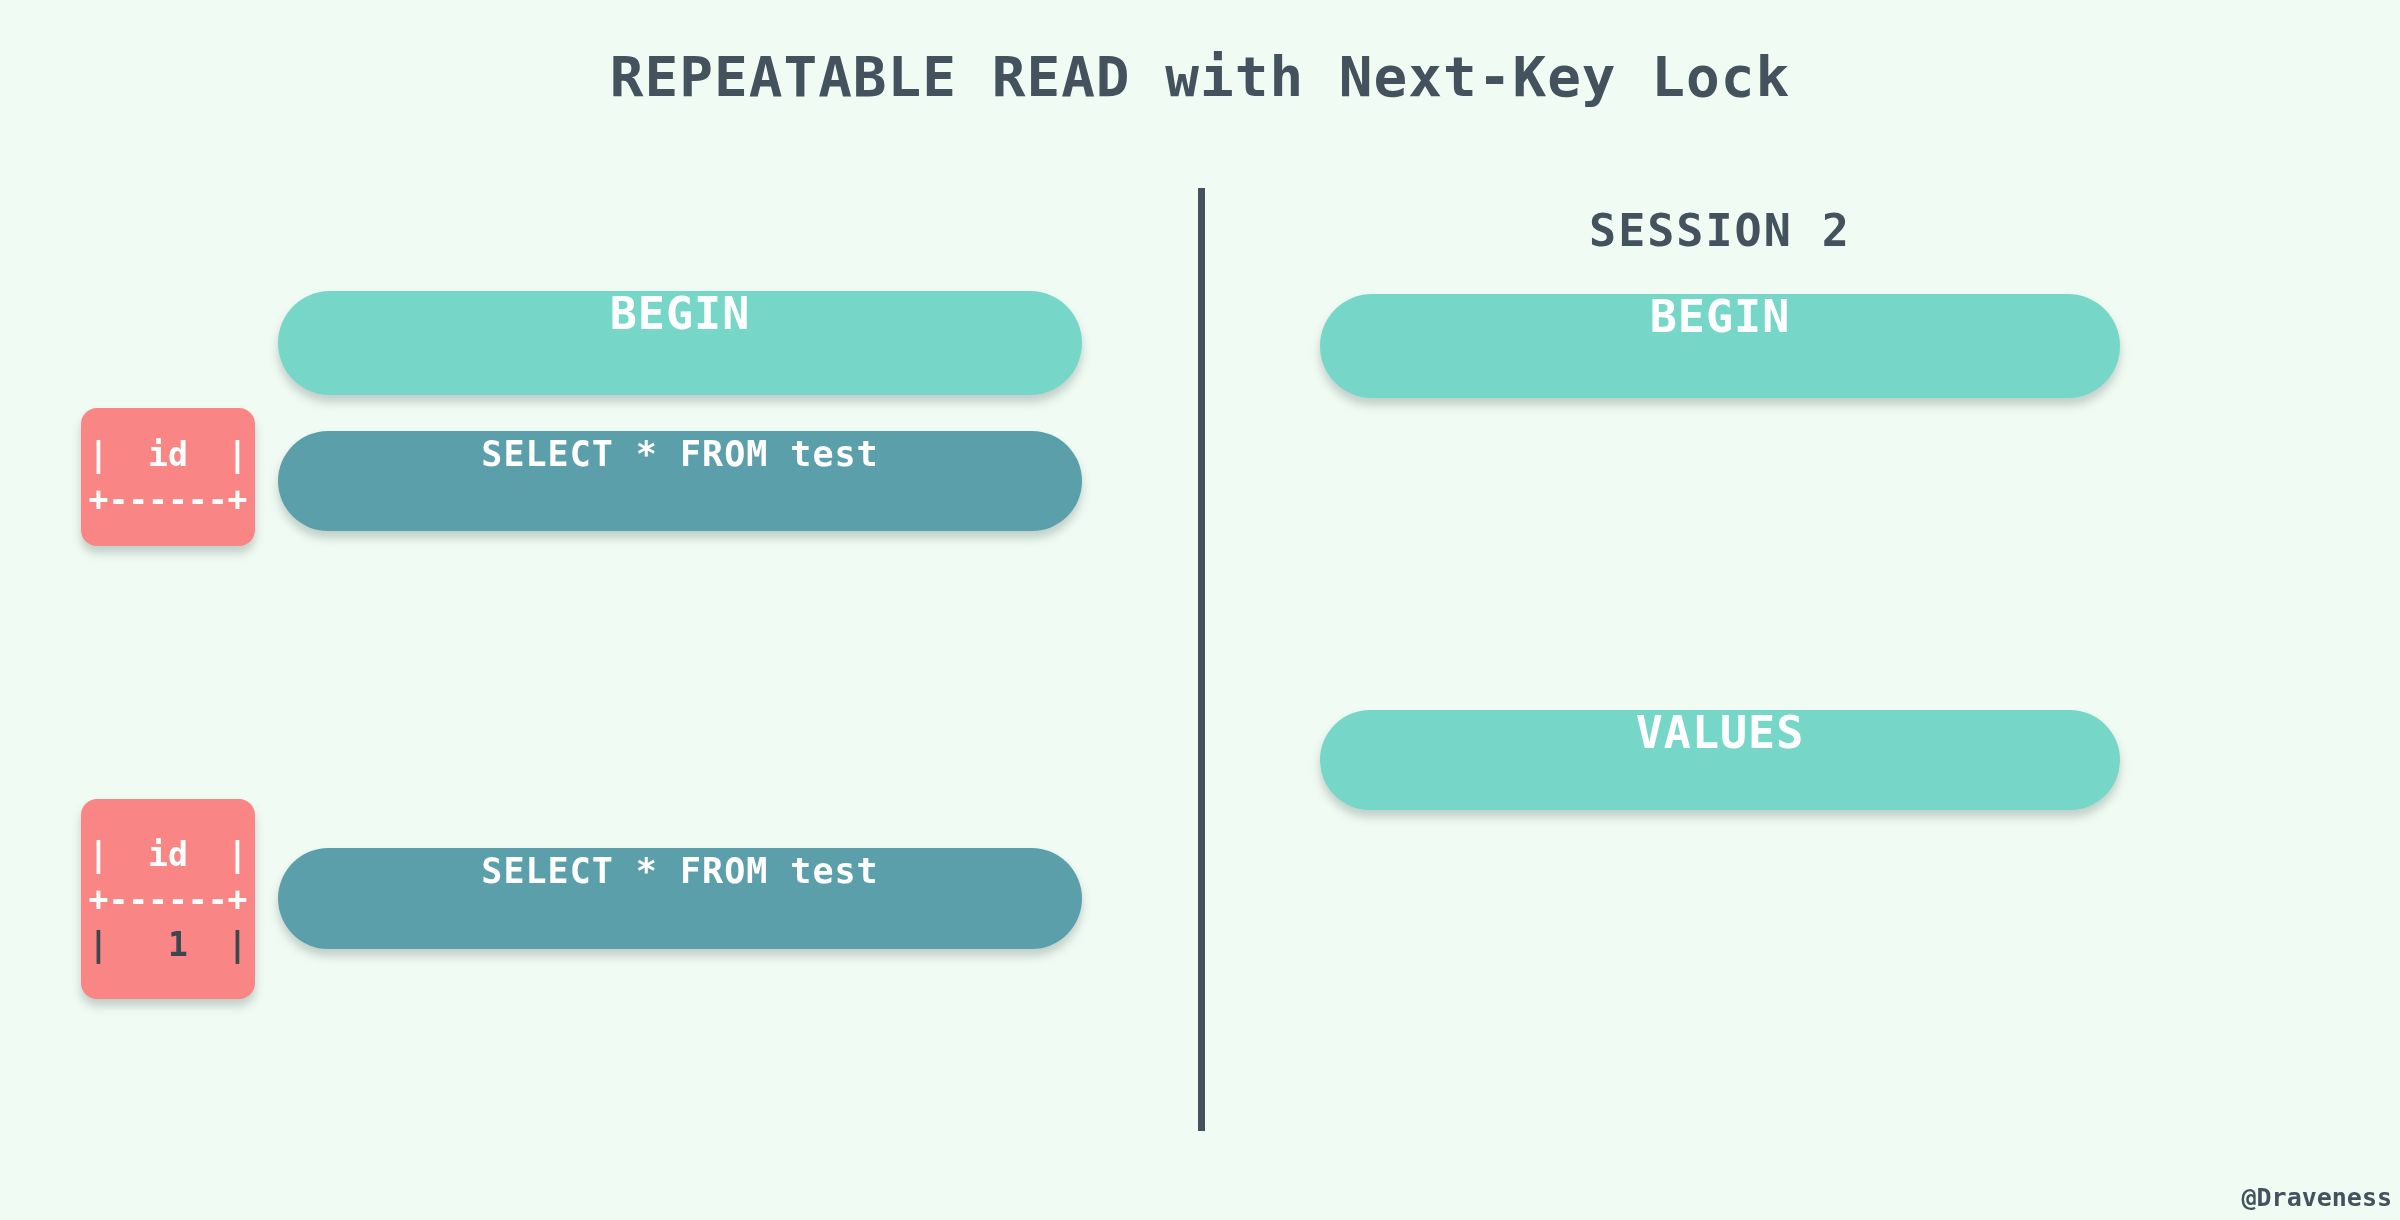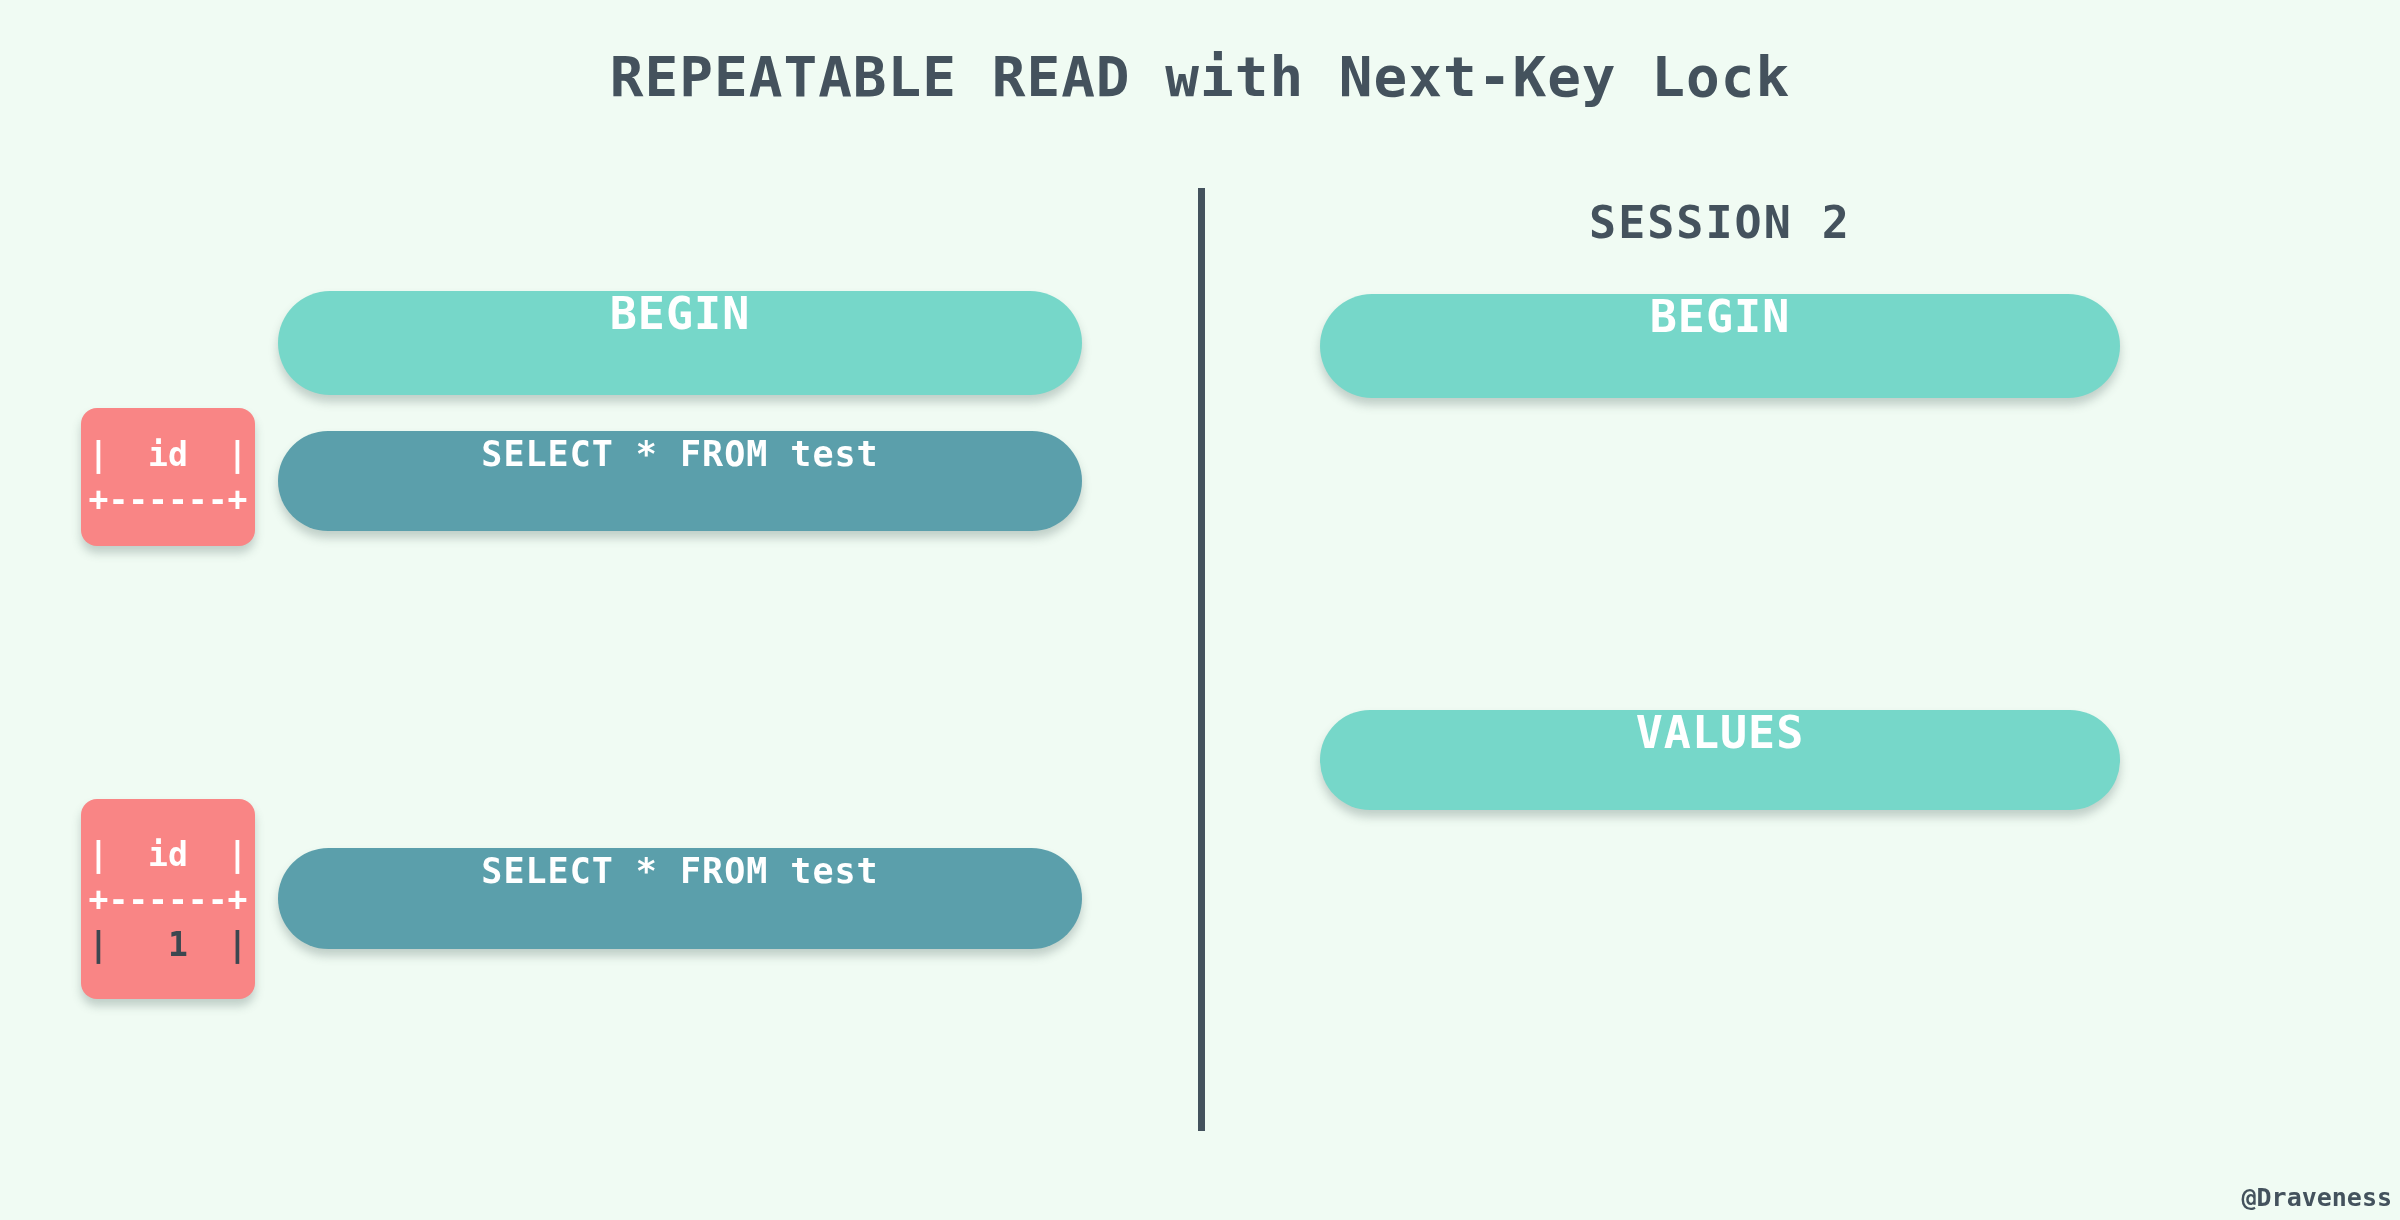--- a/index.html
+++ b/index.html
@@ -14,21 +14,21 @@
   }
   .stage{position:relative;width:2400px;height:1220px;overflow:hidden;background:var(--bg);}
   .title{
     position:absolute;left:0;top:44px;width:2400px;text-align:center;
     font-size:56px;color:var(--ink);letter-spacing:1px;
   }
   .col-label{
     position:absolute;font-size:45px;color:var(--ink);text-align:center;letter-spacing:2px;
   }
   .col-label.s1{left:278px;width:804px;top:200px;}
-  .col-label.s2{left:1320px;width:800px;top:196px;}
+  .col-label.s2{left:1320px;width:800px;top:204px;}
   .divider{
     position:absolute;left:1198px;top:188px;width:7px;height:943px;
     background:var(--ink);
   }
   .pill{
     position:absolute;border-radius:70px;
     display:flex;flex-direction:column;align-items:center;justify-content:flex-start;
     box-shadow:0 7px 10px rgba(70,95,88,0.28);
     letter-spacing:1px;text-align:center;
   }

